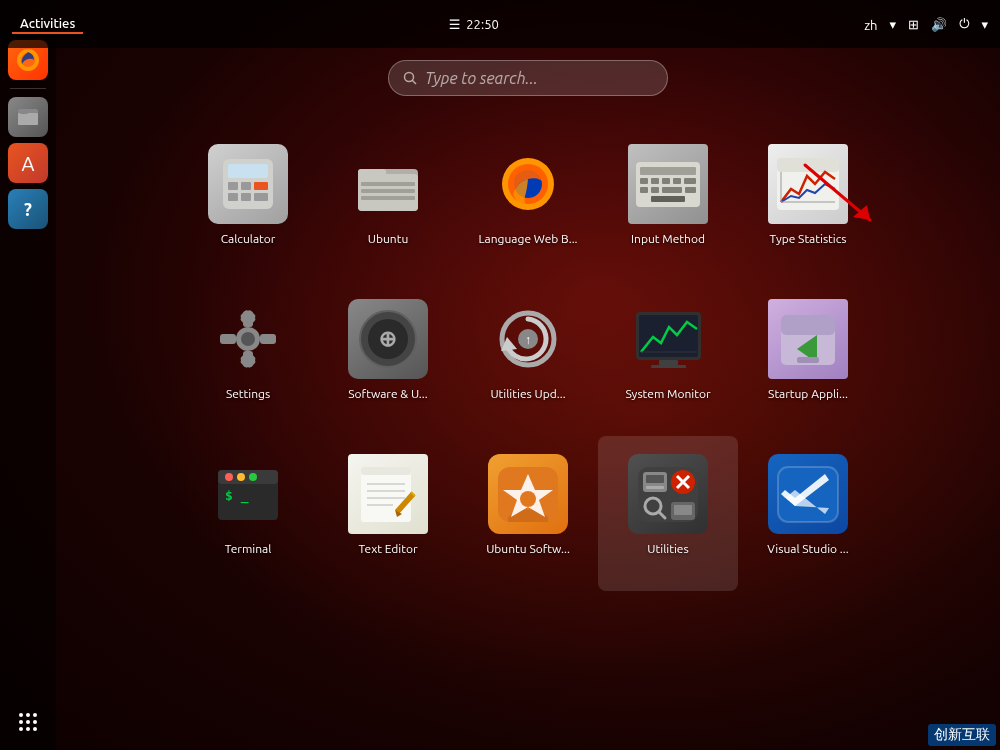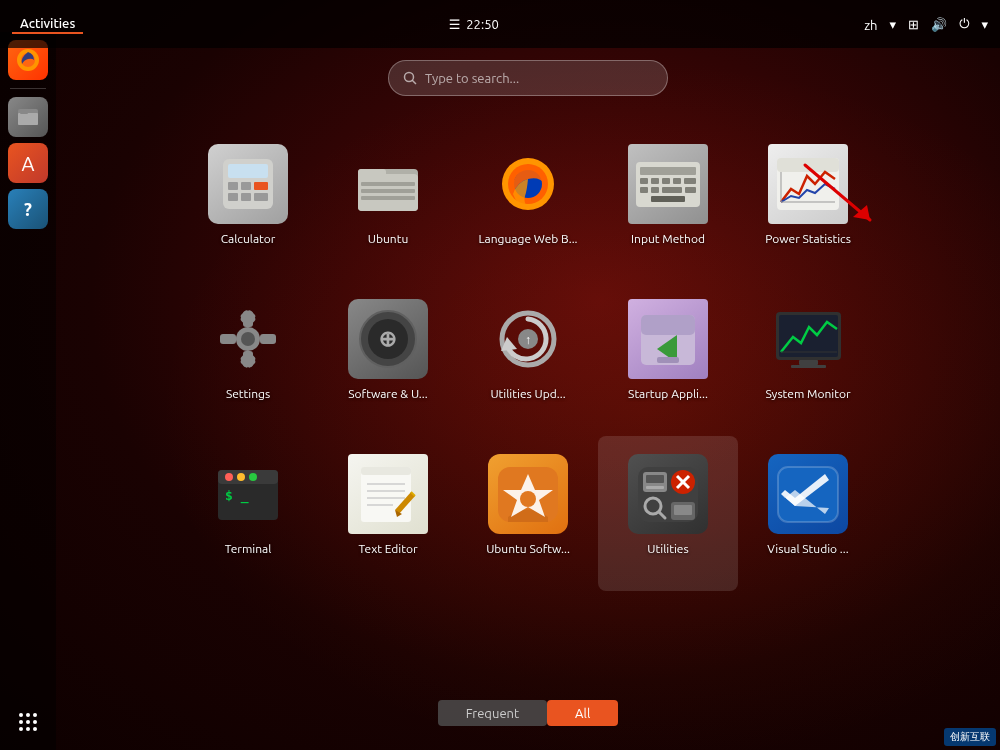--- a/index.html
+++ b/index.html
@@ -154,21 +154,22 @@
       width: 280px;
       height: 36px;
       background: rgba(255,255,255,0.15);
       border: 1px solid rgba(255,255,255,0.3);
       border-radius: 18px;
       display: flex;
       align-items: center;
       padding: 0 14px;
       gap: 8px;
       color: rgba(255,255,255,0.6);
-      font-size: 13px;
+      font-size: 16px;
+      font-style: italic;
     }
 
     
     .app-grid {
       display: grid;
       grid-template-columns: repeat(5, 140px);
       grid-template-rows: repeat(4, 155px);
       gap: 0;
       justify-content: center;
     }
@@ -241,21 +242,21 @@
     }
 
     
     .watermark {
       position: absolute;
       bottom: 4px;
       right: 4px;
       z-index: 200;
       background: rgba(0,80,160,0.7);
       color: white;
-      font-size: 10px;
+      font-size: 14px;
       padding: 2px 6px;
       border-radius: 3px;
     }
 
     
     .icon-calculator {
       background: linear-gradient(145deg, #d0d0d0, #a0a0a0);
       border-radius: 10px;
     }
     .icon-input-method {
@@ -434,21 +435,21 @@
       <div class="app-icon-wrapper icon-power">
         <svg width="70" height="60" viewBox="0 0 70 60">
           <rect x="4" y="4" width="62" height="52" rx="4" fill="#f0f0ec"></rect>
           <rect x="4" y="4" width="62" height="14" rx="4" fill="#e0e0d8"></rect>
           <polyline points="8,48 18,35 26,40 34,22 42,30 52,18 62,25" fill="none" stroke="#cc2200" stroke-width="2.5"></polyline>
           <polyline points="8,48 18,42 26,44 34,36 42,39 52,30 62,35" fill="none" stroke="#2244aa" stroke-width="2"></polyline>
           <line x1="8" y1="48" x2="62" y2="48" stroke="#999" stroke-width="1"></line>
           <line x1="8" y1="18" x2="8" y2="48" stroke="#999" stroke-width="1"></line>
         </svg>
       </div>
-      <span class="app-label">Power Statistics</span>
+      <span class="app-label">Type Statistics</span>
     </div>
 
     <div class="app-item">
       <div class="app-icon-wrapper">
         <svg width="70" height="65" viewBox="0 0 70 65">
           <g transform="translate(35,32)">
             <circle r="12" fill="#888"></circle>
             <circle r="7" fill="#555"></circle>
             <g>
               <rect x="-5" y="-28" width="10" height="16" rx="3" fill="#888"></rect>
@@ -485,43 +486,43 @@
           <path d="M35 12 A20 20 0 1 1 14 38" fill="none" stroke="#ccc" stroke-width="5" stroke-linecap="round"></path>
           <polygon points="14,30 8,44 24,42" fill="#ccc"></polygon>
           <circle cx="35" cy="32" r="10" fill="#888"></circle>
           <text x="35" y="37" text-anchor="middle" fill="white" font-size="12" font-weight="bold">↑</text>
         </svg>
       </div>
       <span class="app-label">Utilities Upd...</span>
     </div>
 
     <div class="app-item">
-      <div class="app-icon-wrapper icon-startup">
-        <svg width="70" height="65" viewBox="0 0 70 65">
-          <rect x="8" y="8" width="54" height="50" rx="5" fill="#c8b8d8"></rect>
-          <rect x="8" y="8" width="54" height="20" rx="5" fill="#b0a0c8"></rect>
-          <polygon points="24,42 44,28 44,56" fill="#3a9a3a"></polygon>
-          <rect x="24" y="50" width="22" height="6" rx="2" fill="#a090b8"></rect>
-        </svg>
-      </div>
-      <span class="app-label">Startup Appli...</span>
-    </div>
-
-    <div class="app-item">
       <div class="app-icon-wrapper">
         <svg width="75" height="65" viewBox="0 0 75 65">
           <rect x="5" y="5" width="65" height="48" rx="4" fill="#303030"></rect>
           <rect x="8" y="8" width="59" height="42" rx="2" fill="#1a2030"></rect>
           <polyline points="10,45 22,30 30,36 38,20 46,28 56,15 66,22" fill="none" stroke="#00cc44" stroke-width="2.5"></polyline>
           <line x1="10" y1="45" x2="66" y2="45" stroke="#333" stroke-width="1"></line>
           <rect x="28" y="53" width="19" height="5" rx="1" fill="#404040"></rect>
           <rect x="20" y="58" width="35" height="3" rx="1" fill="#404040"></rect>
         </svg>
       </div>
       <span class="app-label">System Monitor</span>
+    </div>
+
+    <div class="app-item">
+      <div class="app-icon-wrapper icon-startup">
+        <svg width="70" height="65" viewBox="0 0 70 65">
+          <rect x="8" y="8" width="54" height="50" rx="5" fill="#c8b8d8"></rect>
+          <rect x="8" y="8" width="54" height="20" rx="5" fill="#b0a0c8"></rect>
+          <polygon points="24,42 44,28 44,56" fill="#3a9a3a"></polygon>
+          <rect x="24" y="50" width="22" height="6" rx="2" fill="#a090b8"></rect>
+        </svg>
+      </div>
+      <span class="app-label">Startup Appli...</span>
     </div>
 
     <div class="app-item">
       <div class="app-icon-wrapper">
         <svg width="70" height="65" viewBox="0 0 70 65">
           <rect x="5" y="8" width="60" height="50" rx="4" fill="#2a2a2a"></rect>
           <rect x="5" y="8" width="60" height="14" rx="4" fill="#3a3a3a"></rect>
           <circle cx="16" cy="15" r="4" fill="#ff5f57"></circle>
           <circle cx="28" cy="15" r="4" fill="#febc2e"></circle>
           <circle cx="40" cy="15" r="4" fill="#28c840"></circle>
@@ -590,24 +591,20 @@
           <path d="M52 12 L22 36 L12 28 L8 32 L22 44 L56 18 Z" fill="white" opacity="0.9"></path>
           <path d="M52 52 L22 28 L12 36 L8 32 L22 44 L56 46 Z" fill="white" opacity="0.7"></path>
           <rect x="5" y="5" width="60" height="55" rx="10" fill="none" stroke="rgba(255,255,255,0.2)" stroke-width="2"></rect>
         </svg>
       </div>
       <span class="app-label">Visual Studio ...</span>
     </div>
 
   </div>
 
-  <div class="bottom-tabs">
-    <div class="tab-btn inactive">Frequent</div>
-    <div class="tab-btn active">All</div>
-  </div>
 
 </div>
 
 <div class="red-arrow">
   <svg width="100" height="80" viewBox="0 0 100 80">
     <line x1="10" y1="10" x2="75" y2="65" stroke="#dd0000" stroke-width="3" stroke-linecap="round"></line>
     <polygon points="75,65 58,62 72,50" fill="#dd0000"></polygon>
   </svg>
 </div>
 

